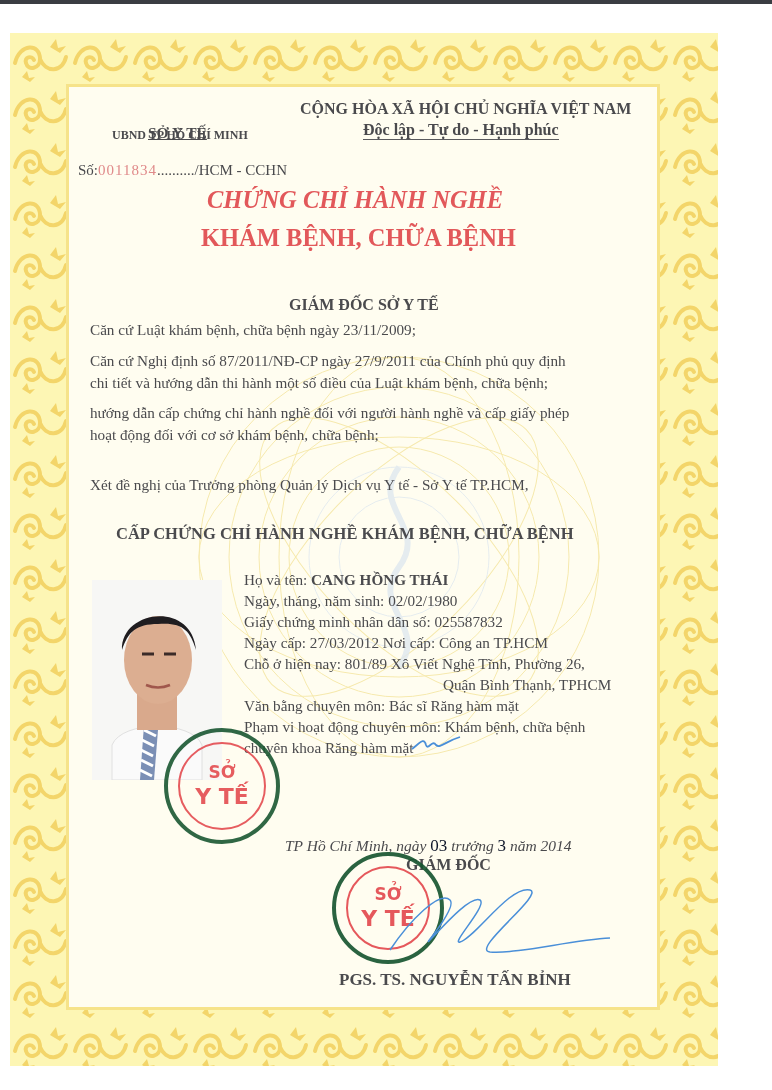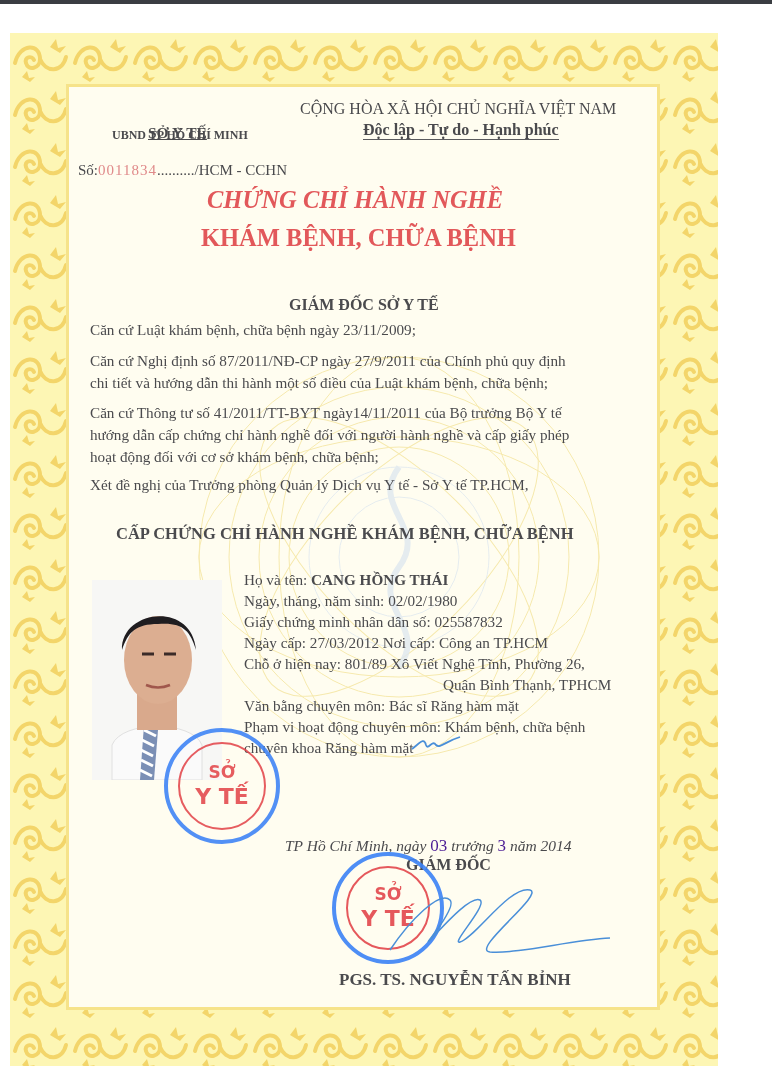--- a/index.html
+++ b/index.html
@@ -5,38 +5,38 @@
   html, body { margin:0; padding:0; }
   body { width:772px; height:1090px; background:#ffffff; position:relative; overflow:hidden; font-family:"Liberation Serif", serif; }
   .topstrip { position:absolute; left:0; top:0; width:772px; height:4px; background:#3a3d42; }
   .border-outer { position:absolute; left:10px; top:33px; width:708px; height:1033px; background:#fdf6b4; }
   .border-svg { position:absolute; left:10px; top:33px; width:708px; height:1033px; }
   .inner { position:absolute; left:66px; top:84px; width:594px; height:926px; background:#fffdf0; border:3px solid #f6e38a; box-sizing:border-box; overflow:hidden; }
   .wm { position:absolute; left:0; top:0; width:594px; height:926px; }
   .txt { position:absolute; color:#4a4a4d; white-space:nowrap; }
   .hdr-left { left:112px; top:100px; font-weight:bold; font-size:12px;margin-top:28px; }
   .hdr-left2 { left:148px; top:124px; font-weight:bold; font-size:15.5px; text-decoration:underline; }
-  .hdr-right { left:300px; top:100px; font-weight:normal; font-size:16px; }
+  .hdr-right { left:300px; top:100px; font-weight:bold; font-size:16px; }
   .hdr-right2 { left:363px; top:121px; font-weight:bold; font-size:16px; }
   .hdr-right2 span { border-bottom:1.5px solid #5a5a5d; padding-bottom:1px; }
   .so { left:78px; top:162px; font-size:15px; }
   .so .num { color:#e08a8a; letter-spacing:1px; }
   .title1 { left:207px; top:186px; font-weight:bold; font-size:24.5px; color:#e2585a;font-style:italic; }
   .title2 { left:201px; top:224px; font-weight:bold; font-size:24.5px; color:#e2585a; }
   .gd { left:289px; top:286px; font-weight:bold; font-size:16px;margin-top:10px; }
   .para { font-size:15.2px; left:90px; line-height:22px; }
   .cap { left:116px; top:524px; font-weight:bold; font-size:16.5px; }
   .info { left:244px; font-size:15.2px; }
   .info b { font-weight:bold; }
   .photo { position:absolute; left:92px; top:580px; width:130px; height:200px; background:#fbfbfa; overflow:hidden; }
-  .stamp { position:absolute; border-radius:50%; border:4px solid #3b82f6; box-sizing:border-box; }
+  .stamp { position:absolute; border-radius:50%; border:4px solid #14532d; box-sizing:border-box; }
   .stamp .ring { position:absolute; left:10px; top:10px; right:10px; bottom:10px; border-radius:50%; border:2px solid #e3474c; }
   .stamp .so-t { position:absolute; width:100%; text-align:center; font-family:"DejaVu Sans", sans-serif; font-weight:bold; color:#e3474c; }
   .date { left:285px; top:836px; font-size:15.5px; font-style:italic; }
-  .date .hw { color:#4c1d95; font-style:normal; font-size:17px; }
+  .date .hw { color:#0f172a; font-style:normal; font-size:17px; }
   .gdoc { left:406px; top:856px; font-weight:bold; font-size:16px; }
   .signer { left:339px; top:970px; font-weight:bold; font-size:17px; }
   .hw-mark { position:absolute; }
 </style>
 </head>
 <body>
 
 <div class="topstrip"></div>
 
 <div class="border-outer"></div>
@@ -87,21 +87,20 @@
 <div class="txt gd">GIÁM ĐỐC SỞ Y TẾ</div>
 
 <div class="txt para" style="top:319px">
     <div>Căn cứ Luật khám bệnh, chữa bệnh ngày 23/11/2009;</div>
   </div>
 <div class="txt para" style="top:350px">
   <div>Căn cứ Nghị định số 87/2011/NĐ-CP ngày 27/9/2011 của Chính phủ quy định</div>
   <div>chi tiết và hướng dẫn thi hành một số điều của Luật khám bệnh, chữa bệnh;</div>
 </div>
 <div class="txt para" style="top:402px">
-  <div>Căn cứ Thông tư số 41/2011/TT-BYT ngày14/11/2011 của Bộ trưởng Bộ Y tế</div>
   <div>hướng dẫn cấp chứng chỉ hành nghề đối với người hành nghề và cấp giấy phép</div>
   <div>hoạt động đối với cơ sở khám bệnh, chữa bệnh;</div>
 </div>
 <div class="txt para" style="top:474px">
     <div>Xét đề nghị của Trưởng phòng Quản lý Dịch vụ Y tế - Sở Y tế TP.HCM,</div>
   </div>
 
 <div class="txt cap">CẤP CHỨNG CHỈ HÀNH NGHỀ KHÁM BỆNH, CHỮA BỆNH</div>
 
 <div class="photo">

